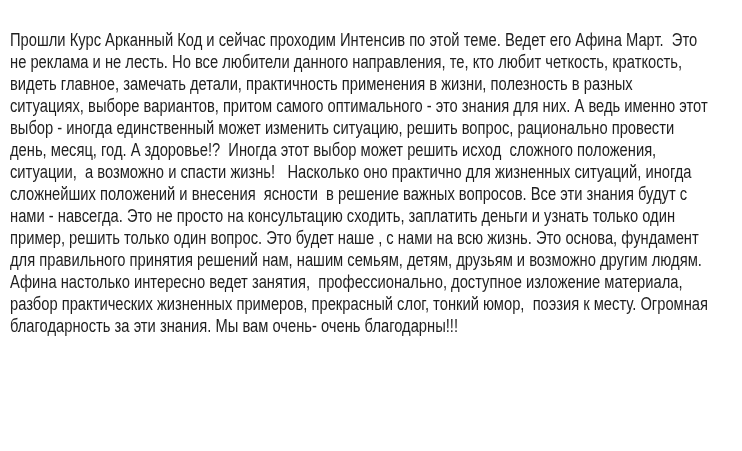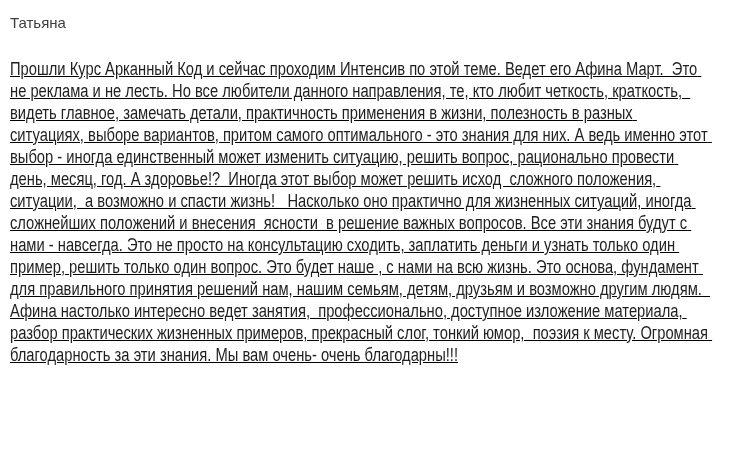--- a/index.html
+++ b/index.html
@@ -15,36 +15,34 @@
   }
   .review {
     padding: 13px 0 0 10px;
   }
   .author {
     font-size: 15px;
     line-height: 20px;
     color: #3d3d3d;
   }
   .body-wrap {
-    margin-top: 25px;
-    text-decoration: underline;
+    margin-top: 16px;
   }
   
   .review-text {
     margin: 0;
     width: 856px;
     transform: scaleX(0.818);
     transform-origin: 0 0;
     font-size: 18px;
     line-height: 22px;
     color: #1f1f1f;
     white-space: pre-wrap;
   }
 </style>
 </head>
 <body>
 
 <div class="review">
-  <div class="author">Татьяна</div>
   <div class="body-wrap">
     <p class="review-text">Прошли Курс Арканный Код и сейчас проходим Интенсив по этой теме. Ведет его Афина Март.  Это не реклама и не лесть. Но все любители данного направления, те, кто любит четкость, краткость,  видеть главное, замечать детали, практичность применения в жизни, полезность в разных ситуациях, выборе вариантов, притом самого оптимального - это знания для них. А ведь именно этот выбор - иногда единственный может изменить ситуацию, решить вопрос, рационально провести день, месяц, год. А здоровье!?  Иногда этот выбор может решить исход  сложного положения, ситуации,  а возможно и спасти жизнь!   Насколько оно практично для жизненных ситуаций, иногда сложнейших положений и внесения  ясности  в решение важных вопросов. Все эти знания будут с нами - навсегда. Это не просто на консультацию сходить, заплатить деньги и узнать только один пример, решить только один вопрос. Это будет наше , с нами на всю жизнь. Это основа, фундамент для правильного принятия решений нам, нашим семьям, детям, друзьям и возможно другим людям.  Афина настолько интересно ведет занятия,  профессионально, доступное изложение материала, разбор практических жизненных примеров, прекрасный слог, тонкий юмор,  поэзия к месту. Огромная благодарность за эти знания. Мы вам очень- очень благодарны!!!</p>
   </div>
 </div>
 
 </body></html>

